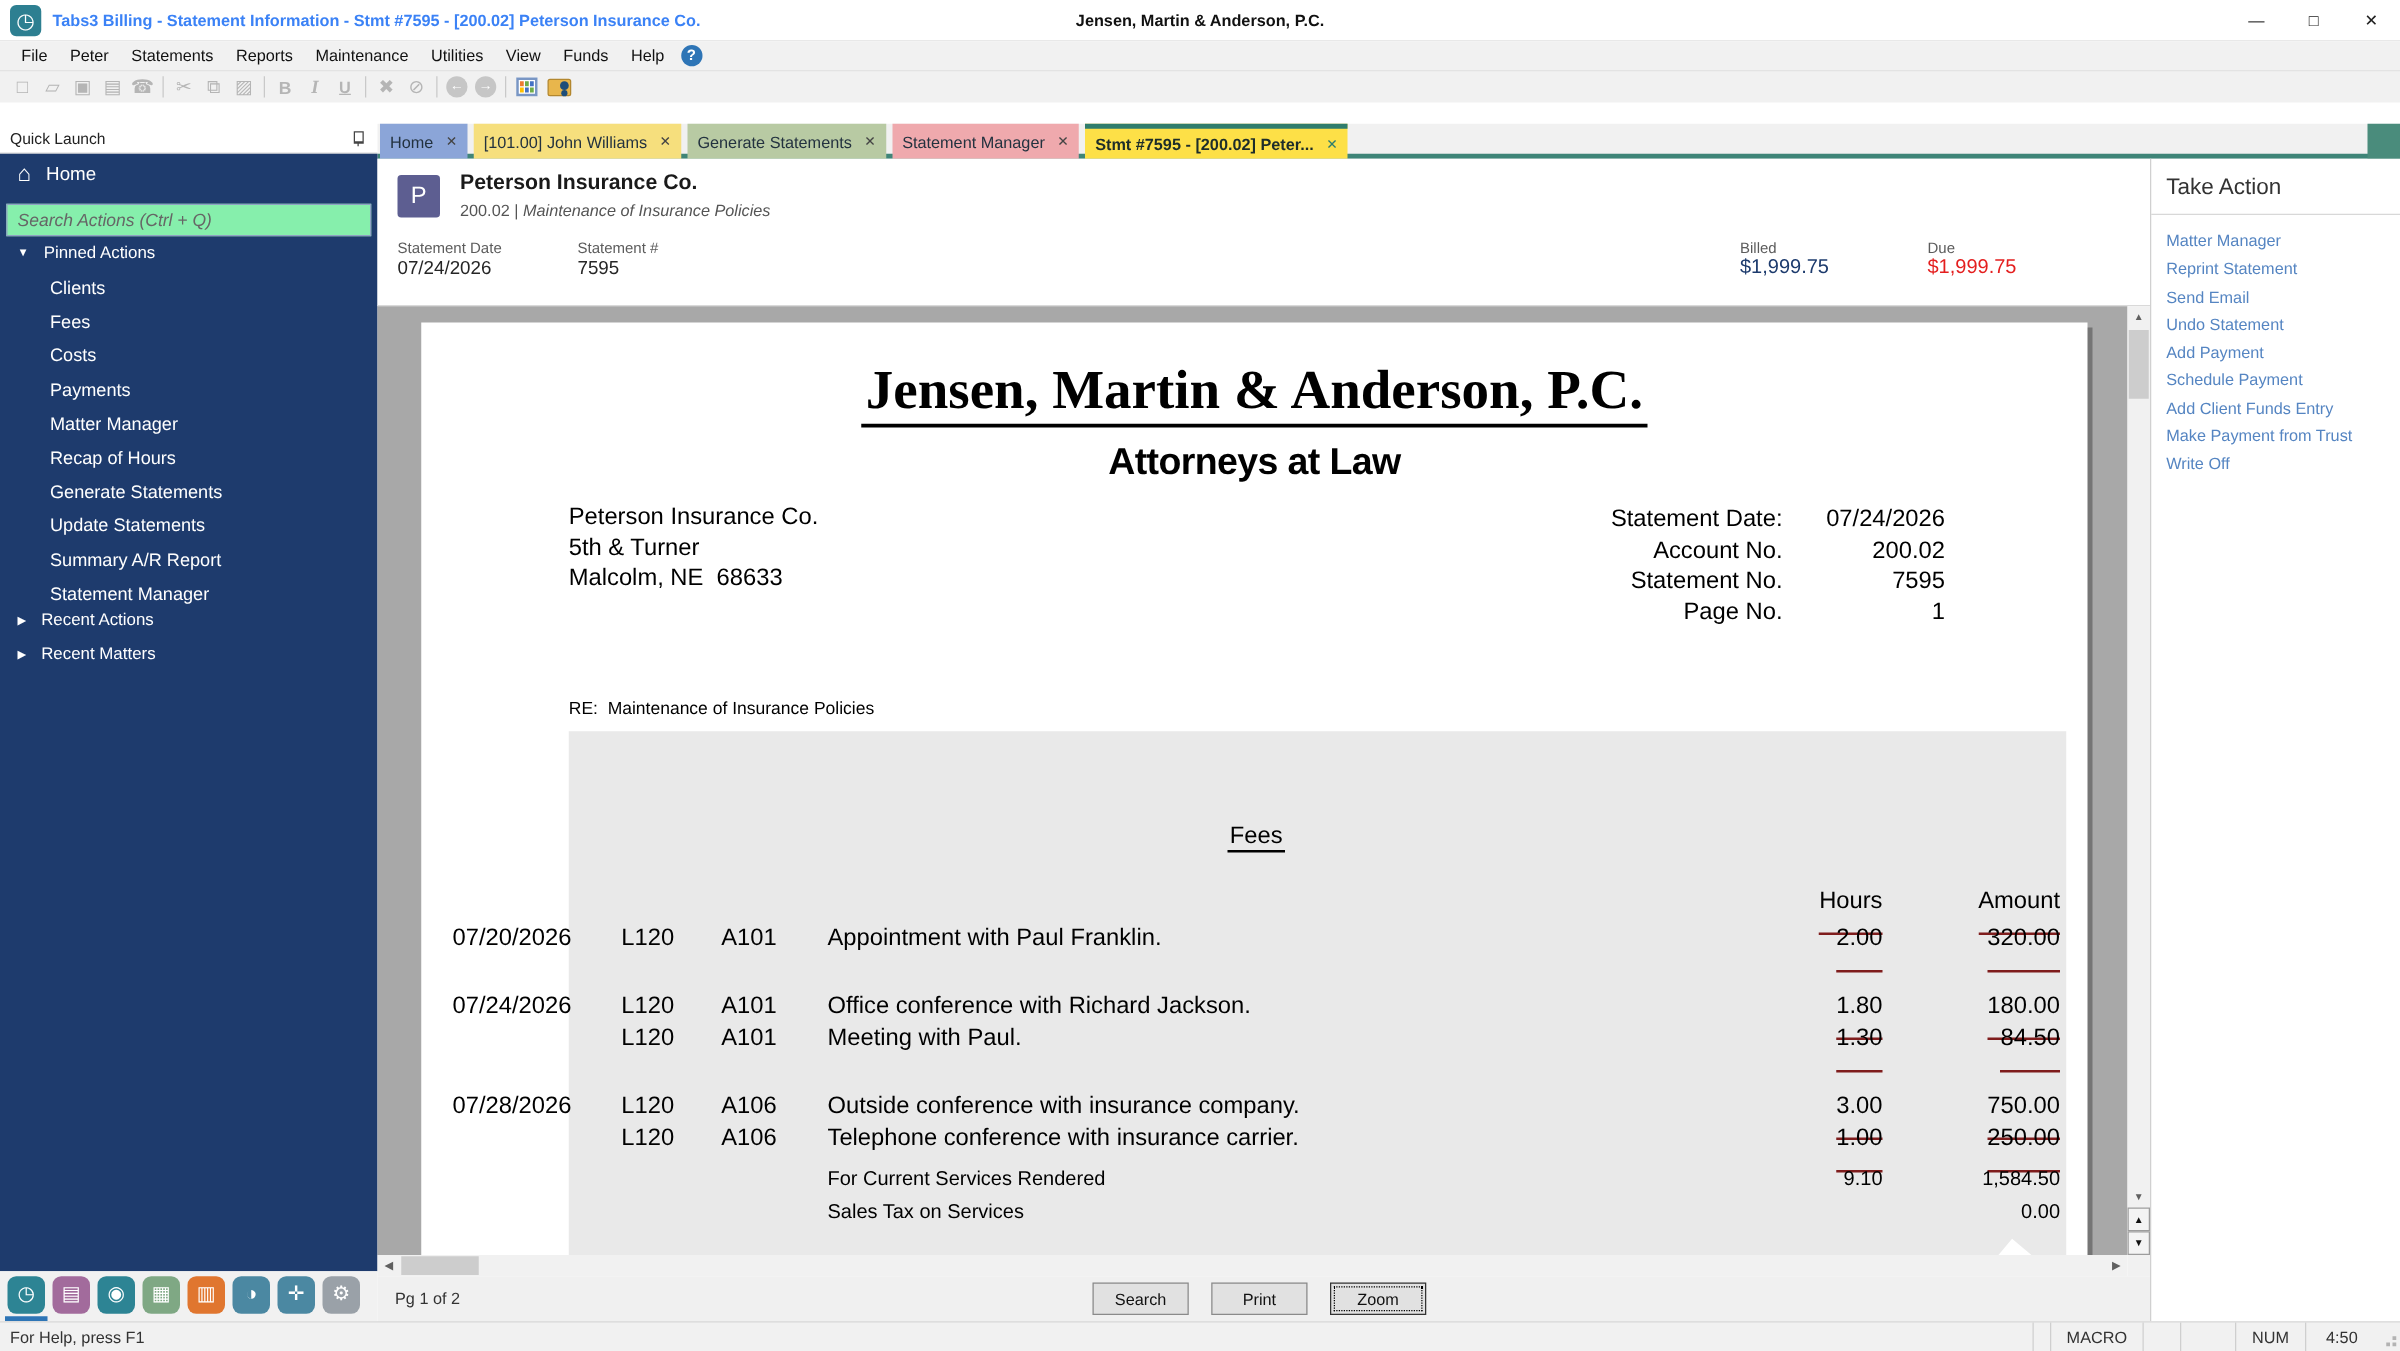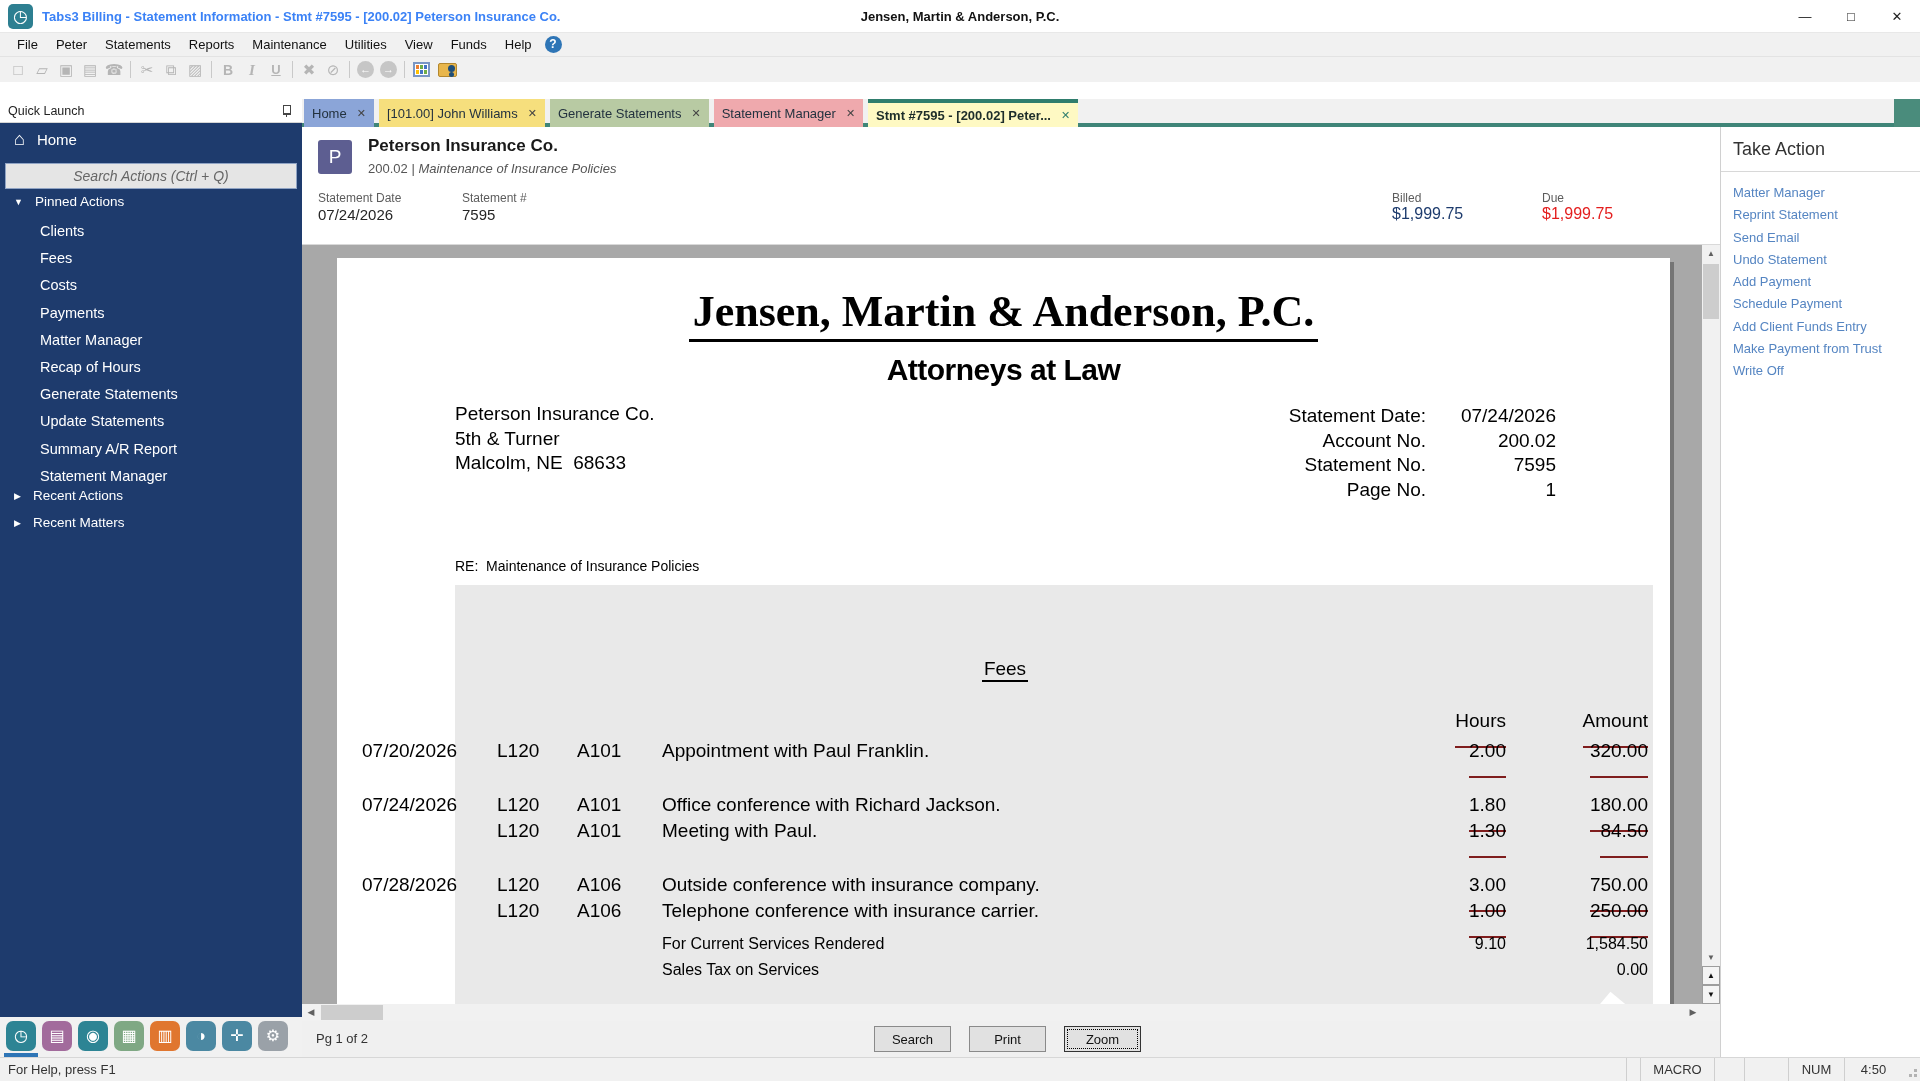--- a/index.html
+++ b/index.html
@@ -44,38 +44,38 @@
   .tbfolder::after { content:""; position:absolute; right:1px; top:1px; width:7px; height:7px;
     border-radius:50%; background:#1f4e79; box-shadow:0 6px 0 -1px #1f4e79; }
 
   
   .tabbar { position:absolute; left:302px; top:99px; width:1618px; height:28px; background:#f1f1f1; }
   .tabline { position:absolute; left:0; bottom:0; width:100%; height:4px; background:#3f8578; }
   .tabs { position:absolute; left:2px; top:0; height:28px; display:flex; gap:5px; }
   .tab { height:28px; display:flex; align-items:center; justify-content:center; gap:10px;
     font-size:13px; color:#23323f; padding:0 8px; }
   .tab .x { font-size:11px; color:#444; }
-  .tab.active { background:#fef9c3; border-top:4px solid #2f7d6d; font-weight:700; color:#1d2d2a; }
+  .tab.active { background:#fde047; border-top:4px solid #2f7d6d; font-weight:700; color:#1d2d2a; }
   .tab.active .x { color:#2f7d6d; font-weight:400; }
   .tabstub { position:absolute; right:0; top:0; width:26px; height:28px; background:#4a8c7c; }
 
   
   .qlheader { position:absolute; left:0; top:99px; width:302px; height:24px; background:#fff;
     border-bottom:1px solid #d5d5d5; font-size:12.5px; color:#222; line-height:24px; padding-left:8px; }
   .pin { position:absolute; right:10px; top:6px; width:12px; height:12px; }
   .pin::before { content:""; position:absolute; top:0; left:3px; width:6px; height:7px;
     border:1px solid #444; border-bottom-width:2px; }
   .pin::after { content:""; position:absolute; top:9px; left:6px; width:1px; height:3px; background:#444; }
   .sidebar { position:absolute; left:0; top:123px; width:302px; height:894px; background:#1e3b6d; color:#fff; }
   .sb-home { position:absolute; left:14px; top:6px; display:flex; align-items:center; gap:12px;
     font-size:15px; }
   .sb-home .glyph { font-size:18px; }
   .sb-search { position:absolute; left:5px; top:40px; width:292px; height:26px; border:1px solid #8fa3c4;
-    background:#e5e5e5; font-style:italic; font-size:14px; color:#555; padding:0 8px;
-    font-family:"Liberation Sans",sans-serif;text-align:center; }
+    background:#86efac; font-style:italic; font-size:14px; color:#555; padding:0 8px;
+    font-family:"Liberation Sans",sans-serif; }
   .sb-search::placeholder { color:#666; font-style:italic; }
   .sb-section { position:absolute; left:14px; display:flex; gap:12px; align-items:center;
     font-size:13.5px; }
   .sb-section .tri { font-size:9px; }
   .sb-items { position:absolute; left:40px; top:95px; }
   .sb-item { height:27.2px; line-height:27.2px; font-size:14.5px; }
 
   
   .clienthdr { position:absolute; left:302px; top:127px; width:1418px; height:118px; background:#fff;
     border-bottom:1px solid #d9d9d9; }

